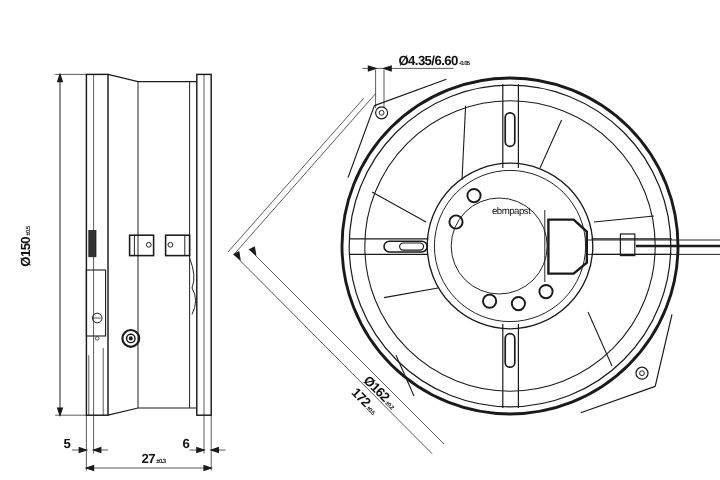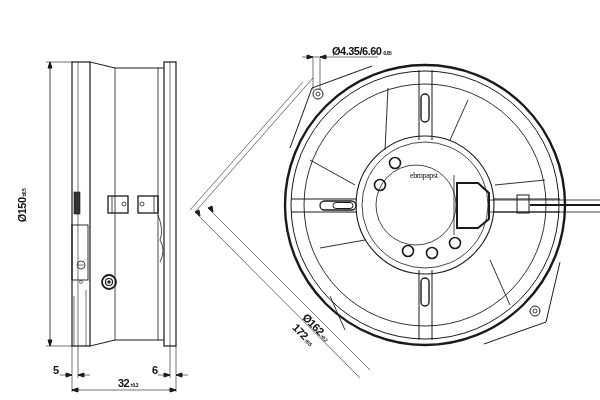--- a/index.html
+++ b/index.html
@@ -1,20 +1,20 @@
 <!DOCTYPE html>
 <html><head>
 <meta charset="utf-8">
 <style>
   html,body{margin:0;padding:0;background:#ffffff;}
   body{width:600px;height:400px;overflow:hidden;position:relative;font-family:"Liberation Sans",sans-serif;}
   #drawing{position:absolute;left:0;top:0;width:600px;height:400px;}
   .lbl{position:absolute;font-family:"Liberation Sans",sans-serif;font-weight:bold;color:#111;font-size:11px;line-height:1;white-space:nowrap;letter-spacing:-0.5px;}
   .tol{font-size:5px;font-weight:bold;margin-left:1px;}
-  .brand{position:absolute;font-family:Liberation Serif, serif;font-size:8px;color:#111;letter-spacing:-0.4px;}
+  .brand{position:absolute;font-family:Liberation Sans, sans-serif;font-size:8px;color:#111;letter-spacing:-0.4px;}
 </style>
 </head>
 <body>
 
 <svg id="drawing" viewBox="0 0 600 400" xmlns="http://www.w3.org/2000/svg" fill="none" stroke="#1a1a1a" stroke-width="1">
 
   <g>
 
     <line x1="50" y1="62" x2="50" y2="346" stroke-width="0.8"></line>
     <line x1="46" y1="62" x2="72" y2="62" stroke-width="0.6"></line>
@@ -175,18 +175,18 @@
 
 <div class="lbl" style="left:53px;top:365px;">
   <span>5</span>
 </div>
 
 <div class="lbl" style="left:152px;top:365px;">
   <span>6</span>
 </div>
 
 <div class="lbl" style="left:118px;top:378px;">
-  <span>32</span><span class="tol">±0.3</span>
+  <span>27</span><span class="tol">±0.3</span>
 </div>
 
 <div class="brand" style="left:410px;top:171px;">
   <span>ebmpapst</span>
 </div>
 
 </body></html>

